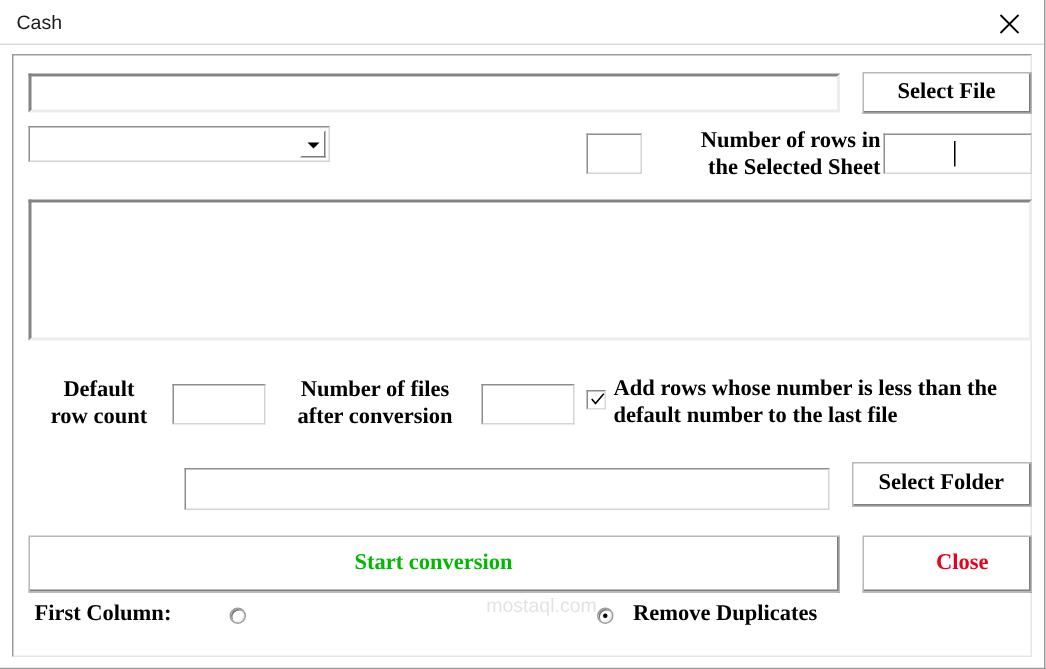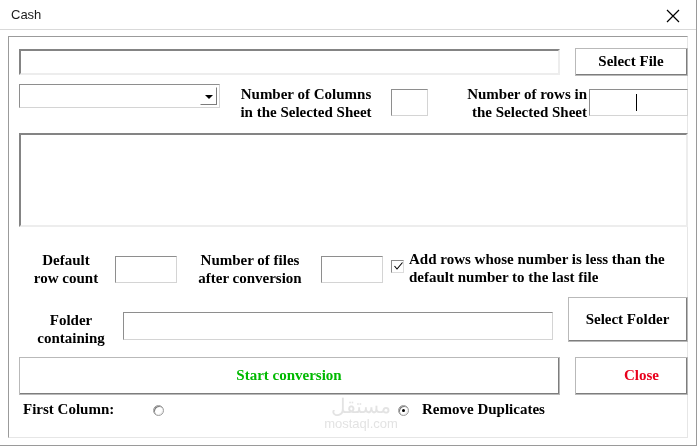--- a/index.html
+++ b/index.html
@@ -221,22 +221,20 @@
       </div>
       <div class="raised btn" style="position:absolute;left:566px;top:11px;width:113px;height:28px;">Select File</div>
 
       <div class="thin-sunken" style="position:absolute;left:10px;top:47px;width:201px;height:24px;">
         <div style="position:absolute;left:4px;top:3px;font-size:13px;color:#000;"></div>
         <div class="combo-arrow">
           <span class="tri"></span>
         </div>
       </div>
 
-      <div class="lbl" style="left:216px;top:48px;width:162px;text-align:center;">Number of Columns
-in the Selected Sheet</div>
       <div class="thin-sunken" style="position:absolute;left:382px;top:52px;width:37px;height:27px;">
         <div style="position:absolute;left:3px;top:4px;font-size:13px;"></div>
       </div>
 
       <div class="lbl" style="left:424px;top:48px;width:154px;text-align:right;">Number of rows in
 the Selected Sheet</div>
       <div class="thin-sunken" style="position:absolute;left:580px;top:52px;width:99px;height:27px;">
         <div style="position:absolute;left:3px;top:4px;font-size:13px;"></div>
         <div class="field-caret" style="left:46px;top:4px;height:17px;"></div>
       </div>
@@ -258,38 +256,35 @@
       <div class="checkbox" style="left:382px;top:223px;">
         <span>
           <svg width="11" height="11" viewBox="0 0 11 11">
             <path d="M1.5,5 L4,8 L9.5,1.5" stroke="#000000" stroke-width="1.1" fill="none"></path>
           </svg>
         </span>
       </div>
       <div class="lbl" style="left:400px;top:213px;width:279px;text-align:left;">Add rows whose number is less than the
 default number to the last file</div>
 
-      <div class="lbl" style="left:12px;top:274px;width:100px;text-align:center;">Folder
-containing</div>
       <div class="thin-sunken" style="position:absolute;left:114px;top:275px;width:430px;height:28px;">
         <div style="position:absolute;left:4px;top:5px;font-size:13px;"></div>
       </div>
-      <div class="raised btn" style="position:absolute;left:559px;top:260px;width:120px;height:45px;">Select Folder</div>
+      <div class="raised btn" style="position:absolute;left:559px;top:271px;width:120px;height:30px;">Select Folder</div>
 
       <div class="raised btn" style="position:absolute;left:10px;top:320px;width:541px;height:38px;color:#00B900;">Start conversion</div>
       <div class="raised btn" style="position:absolute;left:566px;top:320px;width:113px;height:38px;color:#E8001D;padding-left:21px;">Close</div>
 
       <div class="lbl" style="left:14px;top:363px;">First Column:</div>
       <div class="radio" style="left:144px;top:368px;"></div>
       <div class="radio" style="left:389px;top:368px;">
         <span class="dot"></span>
       </div>
       <div class="lbl" style="left:413px;top:363px;">Remove Duplicates</div>
 
     </div>
   </div>
 
   <div class="watermark">
-    <div class="wm-ar">مستقل</div>
     <div class="wm-en">mostaql.com</div>
   </div>
 
 </div>
 
 </body></html>

